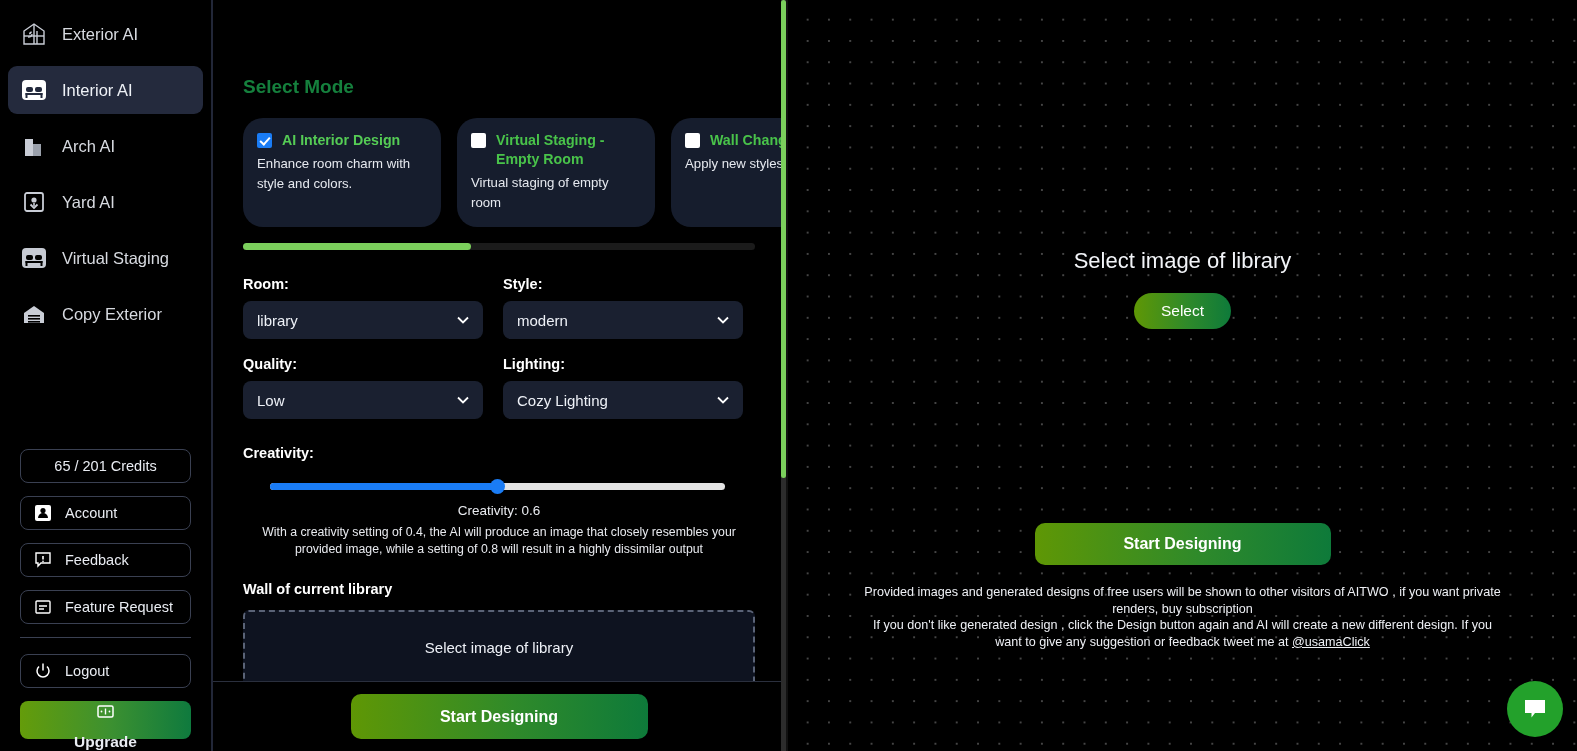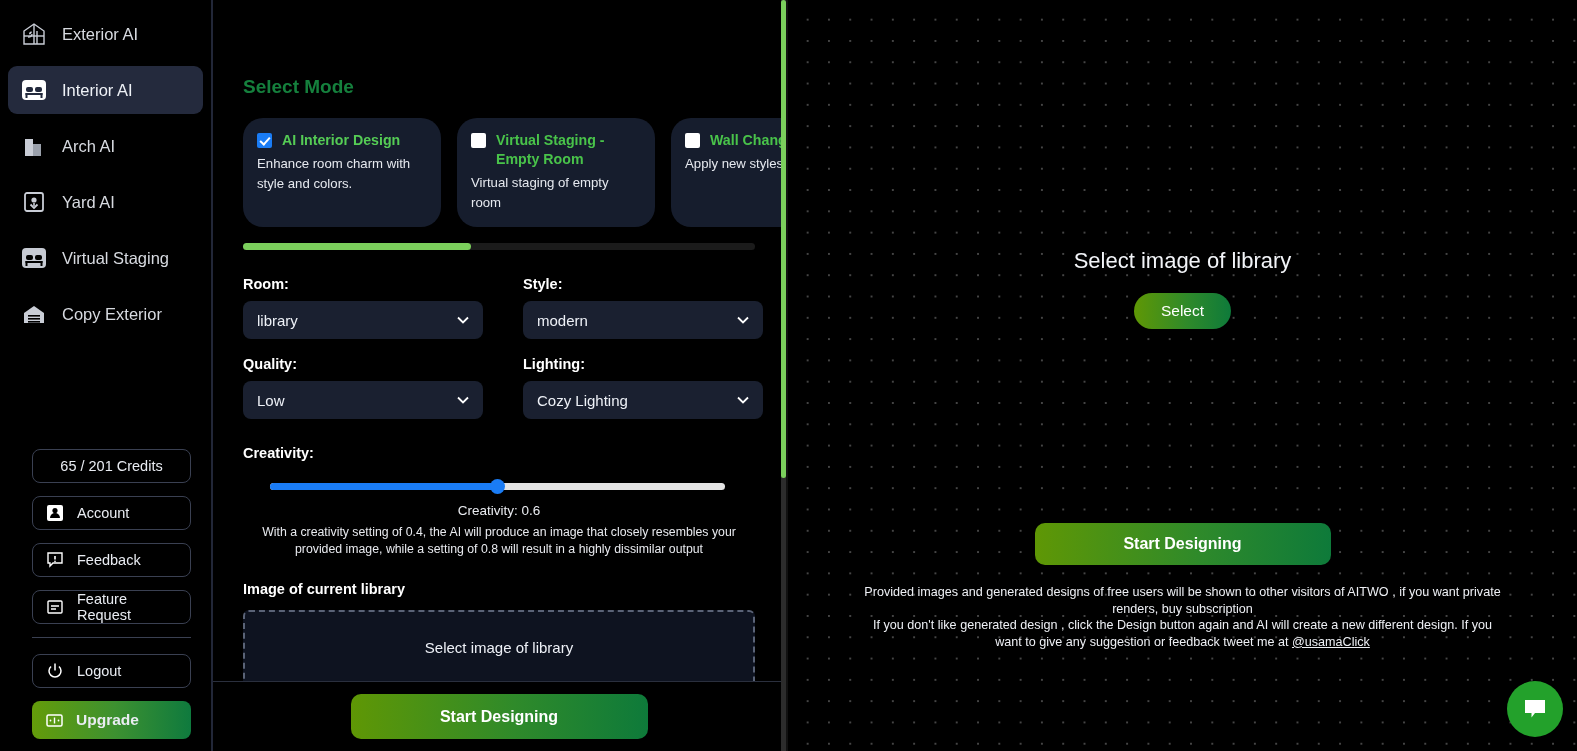--- a/index.html
+++ b/index.html
@@ -23,35 +23,35 @@
   .nav-item {
     display: flex; align-items: center; gap: 14px;
     height: 48px; margin: 4px 8px; padding: 0 12px;
     border-radius: 9px; cursor: pointer;
     color: #d7dae0; font-size: 16.5px;
   }
   .nav-item.active { background: #242a3d; color: #eef1f6; }
   .nav-ico { width: 28px; height: 28px; flex: 0 0 28px; display: flex; align-items: center; justify-content: center; }
   .nav-ico svg { display: block; }
 
-  .side-bottom { margin-top: auto; padding: 0 20px 12px 32px; border-radius: 8px; }
+  .side-bottom { margin-top: auto; padding: 0 20px 12px 20px; border-radius: 8px; }
   .pill {
     display: flex; align-items: center; gap: 12px;
     height: 34px; margin-bottom: 13px;
     border: 1px solid #3a4052; border-radius: 8px;
     color: #e9ecf2; font-size: 14.5px; padding: 0 12px;
     background: transparent; cursor: pointer;
   }
   .pill.credits { justify-content: center; gap: 0; }
   .pill .pico { width: 20px; height: 20px; flex:0 0 20px; display:flex; align-items:center; justify-content:center; }
   .hr { height: 1px; background: #3a4052; margin: 5px 0 16px 0; }
   .pill.upgrade {
     border: none;
     background: linear-gradient(90deg,#649c0a 0%, #3d9130 52%, #0f7a3e 100%);
-    height: 38px; font-weight: 600; font-size: 15.5px; margin-bottom: 0;
+    height: 38px; font-weight: 600; font-size: 15.5px; margin-bottom: 0; flex-direction: column;
   }
 
   
   .panel {
     width: 575px; flex: 0 0 575px; height: 751px;
     background: #000000; position: relative;
     border-right: 3px solid #111;
   }
   .panel-scroll {
     position: absolute; left: 0; top: 0; right: 0; bottom: 70px;
@@ -75,21 +75,21 @@
     width: 4px; height: 8px; border: solid #fff; border-width: 0 2px 2px 0;
     transform: rotate(42deg);
   }
   .mtitle { color: #49c34a; font-weight: bold; font-size: 14.2px; line-height: 19px; }
   .mtitle.sel { color: #55cc55; }
   .mdesc { color: #e6e9ef; font-size: 13.2px; line-height: 20px; margin-top: 4px; }
 
   .hscroll { height: 7px; background: #1b1b1b; border-radius: 4px; margin-top: 16px; }
   .hscroll > i { display: block; height: 7px; width: 44.5%; background: #7bcf5c; border-radius: 4px; }
 
-  .grid2 { display: grid; grid-template-columns: 240px 240px; column-gap: 40px; margin-top: 26px; }
+  .grid2 { display: grid; grid-template-columns: 240px 240px; column-gap: 20px; margin-top: 26px; }
   .fld-label { color: #ffffff; font-weight: bold; font-size: 14.5px; margin-bottom: 9px; }
   .select {
     height: 38px; background: #1a2030; border-radius: 8px;
     display: flex; align-items: center; justify-content: space-between;
     padding: 0 14px; color: #eef1f7; font-size: 15px; cursor: pointer;
     margin-bottom: 17px;
   }
   .chev { width: 12px; height: 8px; }
 
   .slider-wrap { margin-top: 9px; }
@@ -369,21 +369,21 @@
         <div class="fld-label">Creativity:</div>
         <div class="srail">
           <div class="track"></div>
           <div class="fill"></div>
           <div class="knob"></div>
         </div>
         <div class="sval">Creativity: 0.6</div>
         <div class="shelp">With a creativity setting of 0.4, the AI will produce an image that closely resembles your provided image, while a setting of 0.8 will result in a highly dissimilar output</div>
       </div>
 
-      <div class="imglabel">Image of current library</div>
+      <div class="imglabel">Wall of current library</div>
       <div class="dropzone">
         <span>Select image of library</span>
       </div>
     </div>
 
     <div class="panel-foot">
       <button class="btn-green foot-btn">Start Designing</button>
     </div>
 
     <div class="vscroll">

